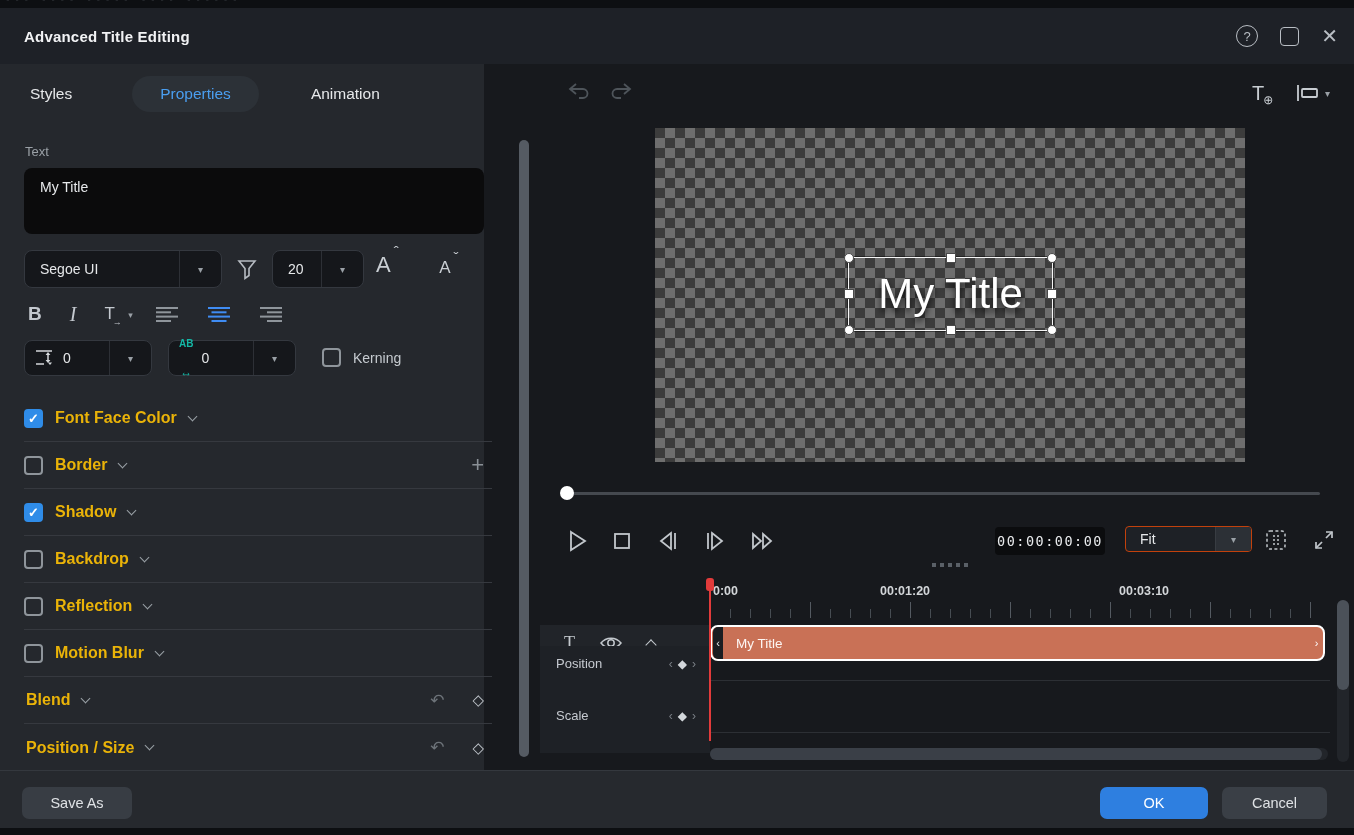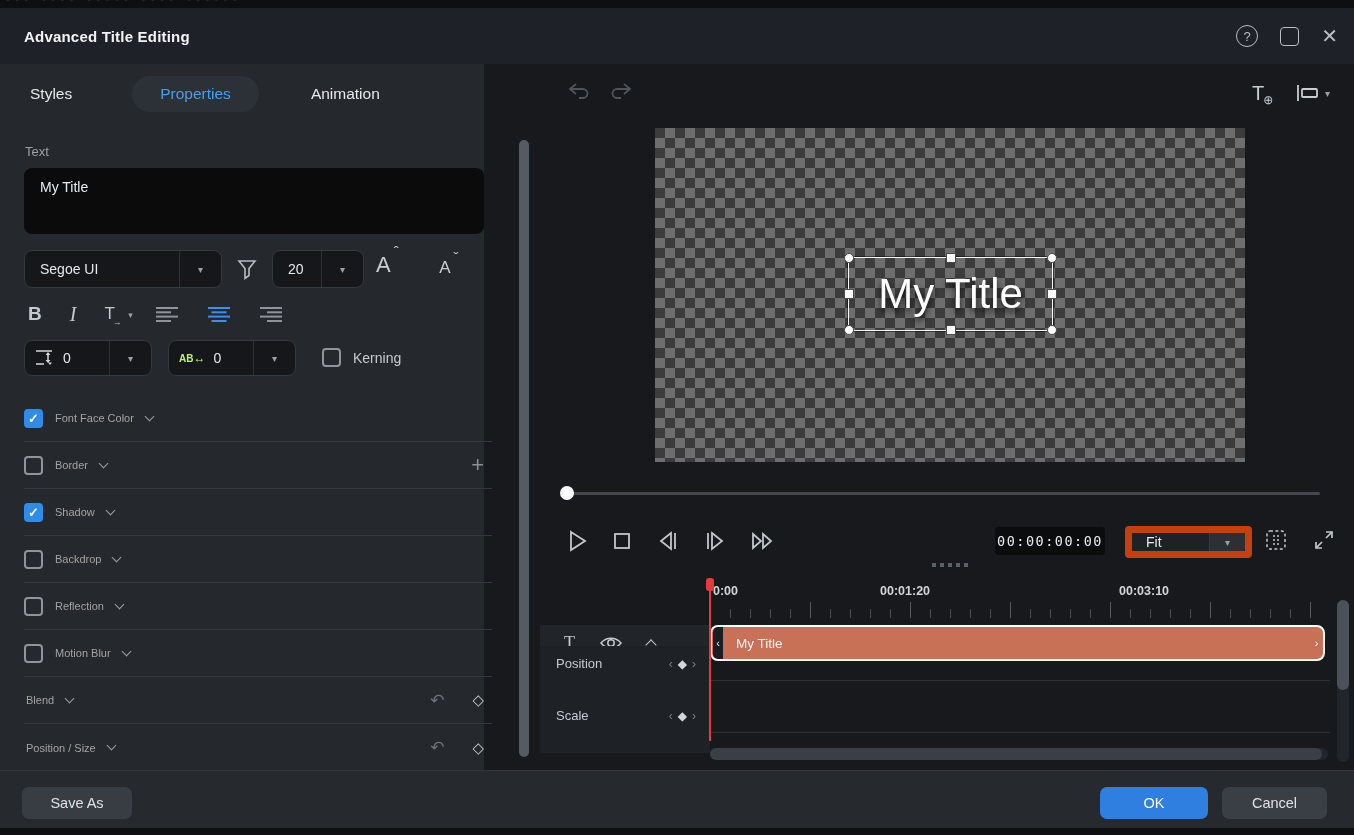--- a/index.html
+++ b/index.html
@@ -49,33 +49,33 @@
   .i-ic { font-family:"Liberation Serif", serif; font-style:italic; font-size:20px; }
   .ttr { position:relative; font-size:17px; padding-right:12px; }
   .ttr .sub { position:absolute; right:5px; bottom:-3px; font-size:9px; }
   .ttr .car { position:absolute; right:-6px; top:6px; font-size:9px; color:#9aa0a6; }
 
   .sp-row { position:absolute; left:24px; top:276px; width:470px; height:37px; }
   .sp-combo1 { position:absolute; left:0; top:0; width:128px; height:36px; }
   .sp-combo2 { position:absolute; left:144px; top:0; width:128px; height:36px; }
   .sp-combo1 .val, .sp-combo2 .val { padding-left:8px; }
   .spc-ic { margin-left:10px; color:#d6d9dc; }
-  .ab-ic { margin-left:10px; display:flex; flex-direction:row; align-items:center; line-height:9px; color:#bef264; }
+  .ab-ic { margin-left:10px; display:flex; flex-direction:column; align-items:center; line-height:9px; color:#14b8a6;gap:20px; }
   .ab-ic .ab { font-size:10px; font-weight:bold; }
   .ab-ic .arr { font-size:12px; }
   .kern-wrap { position:absolute; left:298px; top:8px; display:flex; align-items:center; gap:12px; }
   .kern-label { color:#c6cbd0; font-size:14px; }
 
   .cb { width:19px; height:19px; border:2px solid #8f959b; border-radius:4px; background:transparent; display:flex; align-items:center; justify-content:center; font-size:13px; color:transparent; flex:none; }
   .cb.checked { background:#2f8ce8; border-color:#2f8ce8; color:#fff; font-weight:bold; }
 
   .sections { position:absolute; left:24px; top:331px; width:468px; }
   .sec-row { height:47px; display:flex; align-items:center; border-bottom:1px solid #36393f; position:relative; }
   .sec-row:last-child { border-bottom:none; }
-  .sec-label { margin-left:12px; color:#a3a3a3; font-size:11px; font-weight:normal; }
+  .sec-label { margin-left:12px; color:#eab308; font-size:16px; font-weight:bold; }
   .sec-label.noCb { margin-left:2px; }
   .chev { display:inline-block; width:7px; height:7px; border-right:1.6px solid #9aa0a6; border-bottom:1.6px solid #9aa0a6; transform:rotate(45deg); margin-left:12px; margin-top:-4px; }
   .plus-ic { position:absolute; right:8px; color:#8a9096; font-size:22px; font-weight:lighter; }
   .kf-right { position:absolute; right:8px; display:flex; align-items:center; gap:28px; }
   .undo-sm { color:#6d7379; font-size:17px; }
   .diamond-ic { color:#c3c8ce; font-size:15px; }
 
   .left-scrollbar { position:absolute; left:519px; top:76px; width:10px; height:617px; border-radius:5px; background:#555b63; }
 
   
@@ -96,21 +96,21 @@
   .h-tl{left:-5px;top:-5px} .h-tr{right:-5px;top:-5px} .h-bl{left:-5px;bottom:-5px} .h-br{right:-5px;bottom:-5px}
   .h-t{left:50%;margin-left:-5px;top:-5px} .h-b{left:50%;margin-left:-5px;bottom:-5px}
   .h-l{top:50%;margin-top:-5px;left:-5px} .h-r{top:50%;margin-top:-5px;right:-5px}
 
   .seek { position:absolute; left:0; top:421px; width:814px; height:16px; }
   .seek-track { position:absolute; left:27px; top:7px; width:753px; height:3px; background:#45494f; border-radius:2px; }
   .seek-thumb { position:absolute; left:20px; top:1px; width:14px; height:14px; border-radius:50%; background:#fff; }
 
   .transport { position:absolute; left:26px; top:459px; height:36px; display:flex; align-items:center; gap:23px; color:#c2c7cc; }
   .timecode { position:absolute; left:455px; top:463px; width:110px; height:28px; background:#0b0c0e; border-radius:4px; display:flex; align-items:center; justify-content:center; color:#e8eaec; font-family:"DejaVu Sans Mono", monospace; font-size:13.5px; letter-spacing:1.5px; }
-  .fit-combo { position:absolute; left:585px; top:462px; width:127px; height:32px; background:#1e2126; border:7px solid #c2410c; border-radius:4px; display:flex; align-items:center; color:#e6e8ea; font-size:14px; }
+  .fit-combo { position:absolute; left:585px; top:462px; width:127px; height:26px; background:#1e2126; border:1px solid #c2410c; border-radius:4px; display:flex; align-items:center; color:#e6e8ea; font-size:14px; }
   .fit-combo .val { padding-left:14px; flex:1; }
   .fit-combo .arrow-sec { width:36px; align-self:stretch; background:#2c3036; border-left:1px solid #383c42; display:flex; align-items:center; justify-content:center; color:#9aa0a6; font-size:10px; border-radius:0 3px 3px 0; }
   .grid-ic { position:absolute; left:725px; top:465px; color:#c2c7cc; }
   .fs-ic { position:absolute; left:773px; top:465px; color:#c2c7cc; }
 
   .drag-dots { position:absolute; left:392px; top:499px; display:flex; gap:4px; }
   .drag-dots span { width:4px; height:4px; background:#5a6067; }
 
   
   .timeline { position:absolute; left:0; top:506px; width:814px; height:200px; }

